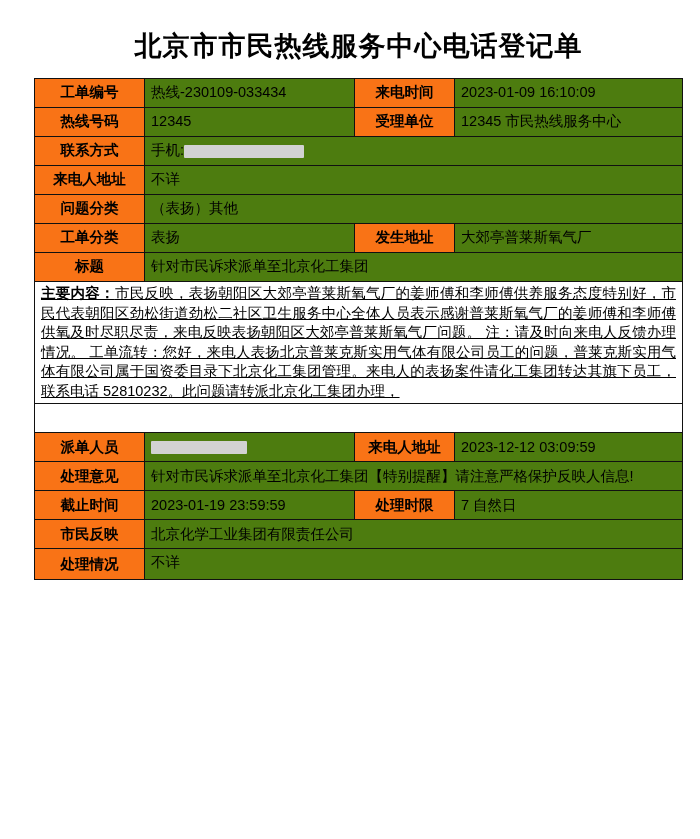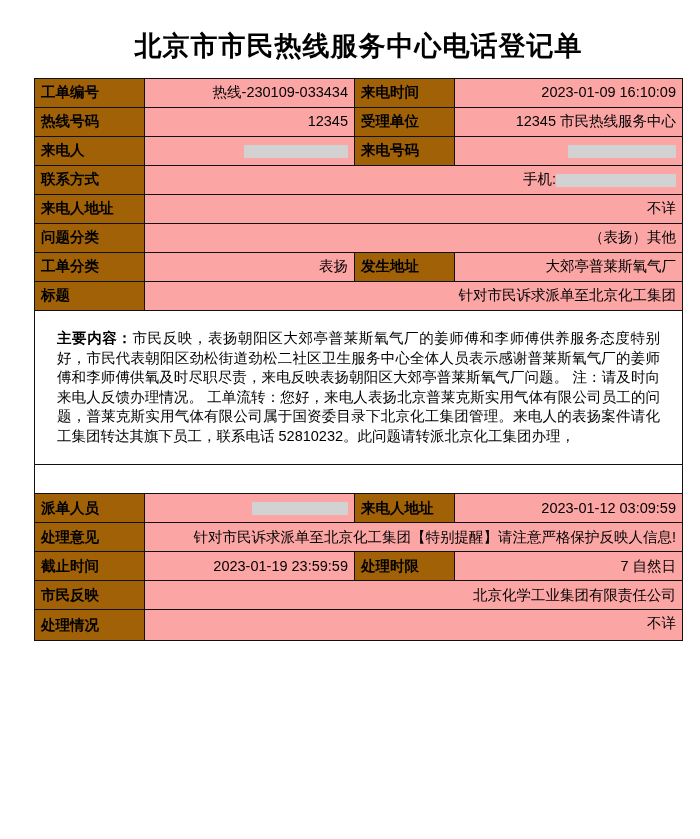--- a/index.html
+++ b/index.html
@@ -37,27 +37,28 @@
   }
   table.form td {
     border: 1px solid #111111;
     font-size: 14.5px;
     height: 24px;
     padding: 2px 6px;
     vertical-align: middle;
     line-height: 1.35;
   }
   td.label {
-    background: #a16207;
+    background: #f97316;
     font-weight: bold;
+    text-align: center;
     white-space: nowrap;
   }
   td.value {
-    background: #fca5a5;
-    text-align: right;
+    background: #4d7c0f;
+    text-align: left;
   }
   .redact {
     display: inline-block;
     vertical-align: middle;
     height: 13px;
     background: #d2d2d2;
     border-radius: 1px;
   }
   .redact.w1 { width: 104px; }
   .redact.w2 { width: 108px; }
@@ -66,21 +67,22 @@
   .content-cell {
     text-align: justify;
     line-height: 1.62;
     font-size: 14.5px;
     padding: 4px 8px 8px 8px;
     text-indent: 0;
     height: 232px;
     vertical-align: top;
   }
   .content-cell p {
-    margin: 16px;
+    margin: 0;
+    text-decoration: underline;
   }
   .tall {
     height: 44px;
   }
   .spacer-row td {
     border: none;
     height: 6px;
     padding: 0;
   }
   .nowrap { white-space: nowrap; }
@@ -106,26 +108,20 @@
         <td class="label">来电时间</td>
         <td class="value">2023-01-09 16:10:09</td>
       </tr>
       <tr>
         <td class="label">热线号码</td>
         <td class="value">12345</td>
         <td class="label">受理单位</td>
         <td class="value">12345 市民热线服务中心</td>
       </tr>
       <tr>
-        <td class="label">来电人</td>
-        <td class="value"><span class="redact w1"></span></td>
-        <td class="label">来电号码</td>
-        <td class="value"><span class="redact w2"></span></td>
-      </tr>
-      <tr>
         <td class="label">联系方式</td>
         <td class="value nowrap" colspan="3"><span>手机:</span><span class="redact w3"></span></td>
       </tr>
       <tr>
         <td class="label">来电人地址</td>
         <td class="value" colspan="3">不详</td>
       </tr>
       <tr>
         <td class="label">问题分类</td>
         <td class="value" colspan="3">（表扬）其他</td>
@@ -145,21 +141,21 @@
           <p><span style="font-weight:bold">主要内容：</span><span>市民反映，表扬朝阳区大郊亭普莱斯氧气厂的姜师傅和李师傅供养服务态度特别好，市民代表朝阳区劲松街道劲松二社区卫生服务中心全体人员表示感谢普莱斯氧气厂的姜师傅和李师傅供氧及时尽职尽责，来电反映表扬朝阳区大郊亭普莱斯氧气厂问题。 注：请及时向来电人反馈办理情况。 工单流转：您好，来电人表扬北京普莱克斯实用气体有限公司员工的问题，普莱克斯实用气体有限公司属于国资委目录下北京化工集团管理。来电人的表扬案件请化工集团转达其旗下员工，联系电话 52810232。此问题请转派北京化工集团办理，</span></p>
         </td>
       </tr>
       <tr class="spacer-row">
         <td colspan="4"></td>
       </tr>
       <tr>
         <td class="label">派单人员</td>
         <td class="value"><span class="redact w4"></span></td>
         <td class="label">来电人地址</td>
-        <td class="value">2023-01-12 03:09:59</td>
+        <td class="value">2023-12-12 03:09:59</td>
       </tr>
       <tr>
         <td class="label tall">处理意见</td>
         <td class="value tall" colspan="3">针对市民诉求派单至北京化工集团【特别提醒】请注意严格保护反映人信息!</td>
       </tr>
       <tr>
         <td class="label">截止时间</td>
         <td class="value">2023-01-19 23:59:59</td>
         <td class="label">处理时限</td>
         <td class="value">7 自然日</td>

